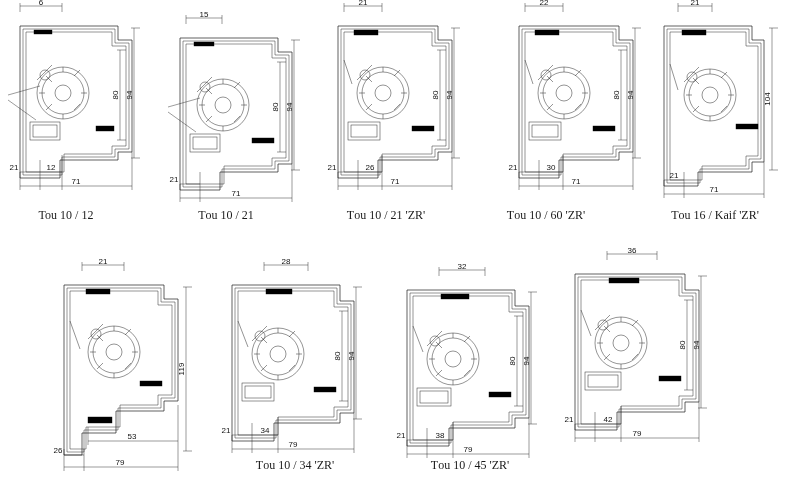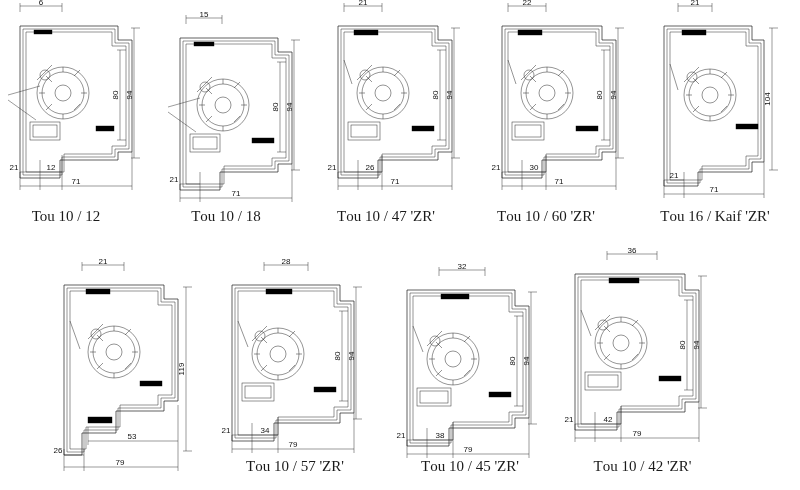--- a/index.html
+++ b/index.html
@@ -17,21 +17,21 @@
   }
   .fig {
     position: absolute;
   }
   .fig svg {
     display: block;
   }
   .caption {
     position: absolute;
     font-family: "Liberation Serif", serif;
-    font-size: 15px;
+    font-size: 12px;
     color: #1a1a1a;
     white-space: nowrap;
     text-align: center;
   }
   .dim {
     font-family: "Liberation Sans", sans-serif;
     font-size: 8px;
     fill: #111111;
   }
   .dim-v {
@@ -185,21 +185,21 @@
         <line x1="20" y1="172" x2="20" y2="190"></line>
         <line x1="40" y1="160" x2="40" y2="190"></line>
         <line x1="132" y1="152" x2="132" y2="190"></line>
         <line x1="20" y1="172" x2="40" y2="172"></line>
         <line x1="20" y1="186" x2="132" y2="186"></line>
       </g>
       <text class="dim" x="14" y="170" text-anchor="middle">21</text>
       <text class="dim" x="76" y="184" text-anchor="middle">71</text>
     </svg>
   </div>
-  <div class="caption" style="left:160px; top:208px; width:132px;">Tоu 10 / 18</div>
+  <div class="caption" style="left:160px; top:208px; width:132px;">Tоu 10 / 21</div>
 
   <div class="fig" style="left:320px; top:0px;">
     <svg width="160" height="200" viewBox="0 0 160 200">
       <g class="ln-dim">
         <line x1="24" y1="6" x2="62" y2="6"></line>
         <line x1="24" y1="3" x2="24" y2="12"></line>
         <line x1="62" y1="3" x2="62" y2="12"></line>
       </g>
       <text class="dim" x="43" y="5" text-anchor="middle">21</text>
 
@@ -245,23 +245,23 @@
         <line x1="132" y1="152" x2="132" y2="190"></line>
         <line x1="18" y1="172" x2="38" y2="172"></line>
         <line x1="38" y1="172" x2="62" y2="172"></line>
         <line x1="18" y1="186" x2="132" y2="186"></line>
       </g>
       <text class="dim" x="12" y="170" text-anchor="middle">21</text>
       <text class="dim" x="50" y="170" text-anchor="middle">26</text>
       <text class="dim" x="75" y="184" text-anchor="middle">71</text>
     </svg>
   </div>
-  <div class="caption" style="left:320px; top:208px; width:132px;">Tоu 10 / 47 'ZR'</div>
-
-  <div class="fig" style="left:484px; top:0px;text-decoration:underline;">
+  <div class="caption" style="left:320px; top:208px; width:132px;">Tоu 10 / 21 'ZR'</div>
+
+  <div class="fig" style="left:501px; top:0px;text-decoration:underline;">
     <svg width="160" height="200" viewBox="0 0 160 200">
       <g class="ln-dim">
         <line x1="24" y1="6" x2="62" y2="6"></line>
         <line x1="24" y1="3" x2="24" y2="12"></line>
         <line x1="62" y1="3" x2="62" y2="12"></line>
       </g>
       <text class="dim" x="43" y="5" text-anchor="middle">22</text>
 
       <g class="ln">
         <path d="M18,26 L118,26 L118,40 L132,40 L132,152 L118,152 L118,160 L58,160 L58,178 L18,178 Z"></path>
@@ -468,21 +468,21 @@
         <line x1="144" y1="158" x2="144" y2="198"></line>
         <line x1="22" y1="180" x2="42" y2="180"></line>
         <line x1="42" y1="180" x2="68" y2="180"></line>
         <line x1="22" y1="194" x2="144" y2="194"></line>
       </g>
       <text class="dim" x="16" y="178" text-anchor="middle">21</text>
       <text class="dim" x="55" y="178" text-anchor="middle">34</text>
       <text class="dim" x="83" y="192" text-anchor="middle">79</text>
     </svg>
   </div>
-  <div class="caption" style="left:210px; top:458px; width:170px;">Tоu 10 / 57 'ZR'</div>
+  <div class="caption" style="left:210px; top:458px; width:170px;">Tоu 10 / 34 'ZR'</div>
 
   <div class="fig" style="left:385px; top:260px;">
     <svg width="170" height="210" viewBox="0 0 170 210">
       <g class="ln-dim">
         <line x1="54" y1="10" x2="100" y2="10"></line>
         <line x1="54" y1="7" x2="54" y2="16"></line>
         <line x1="100" y1="7" x2="100" y2="16"></line>
       </g>
       <text class="dim" x="77" y="9" text-anchor="middle">32</text>
 
@@ -588,15 +588,14 @@
         <line x1="144" y1="158" x2="144" y2="198"></line>
         <line x1="20" y1="180" x2="40" y2="180"></line>
         <line x1="40" y1="180" x2="66" y2="180"></line>
         <line x1="20" y1="194" x2="144" y2="194"></line>
       </g>
       <text class="dim" x="14" y="178" text-anchor="middle">21</text>
       <text class="dim" x="53" y="178" text-anchor="middle">42</text>
       <text class="dim" x="82" y="192" text-anchor="middle">79</text>
     </svg>
   </div>
-  <div class="caption" style="left:555px; top:458px; width:175px;">Tоu 10 / 42 'ZR'</div>
 
 </div>
 
 </body></html>

